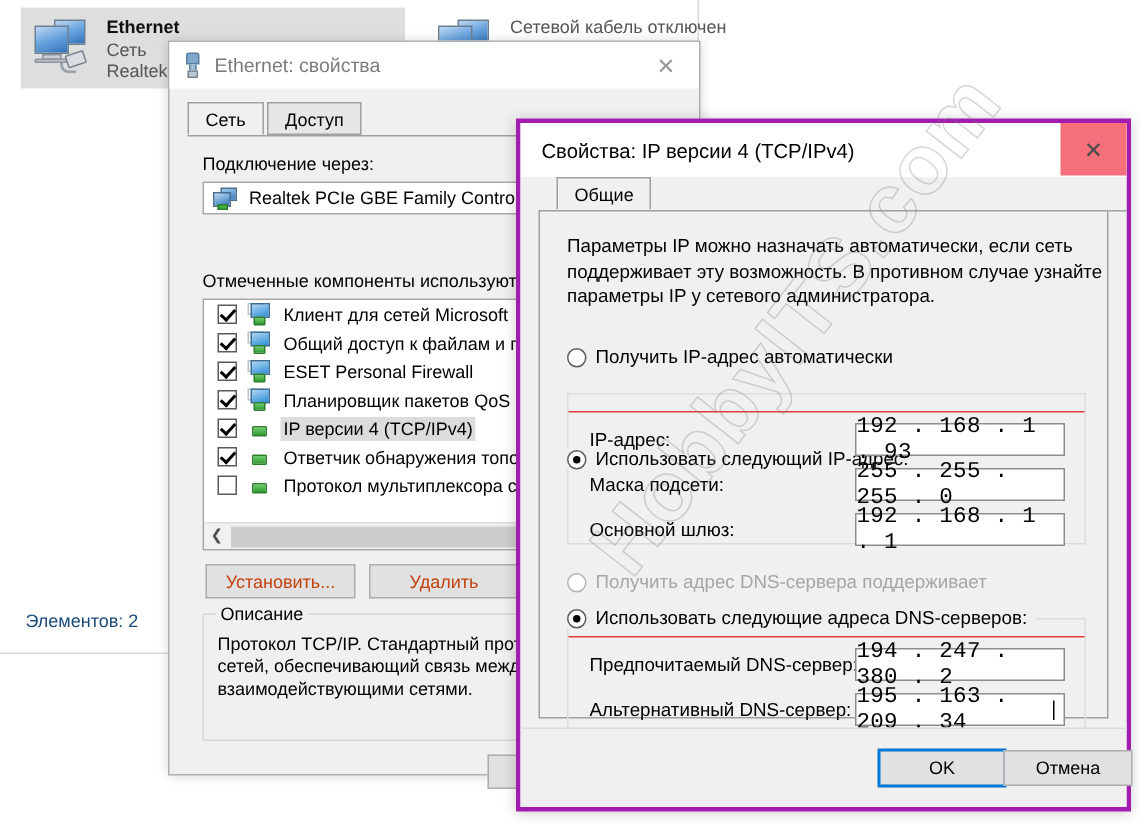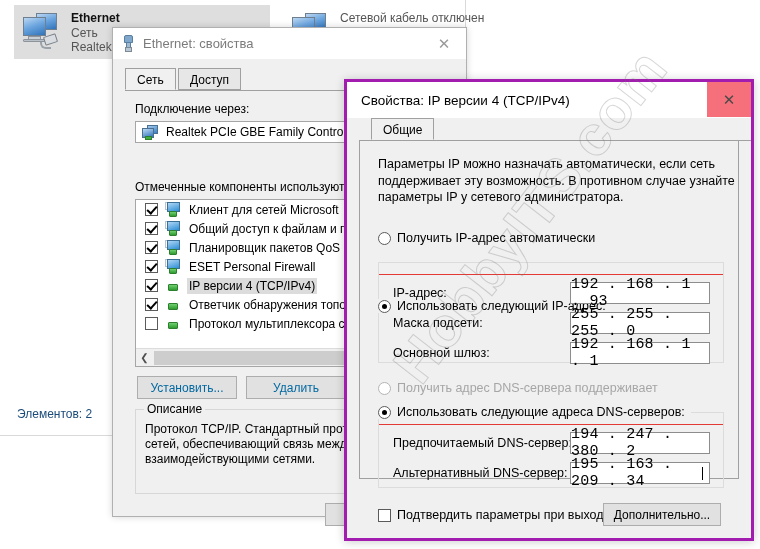--- a/index.html
+++ b/index.html
@@ -336,21 +336,21 @@
     border: 1px solid #adadad;
     background: #e1e1e1;
     font-size: 12px;
     color: #000;
     box-sizing: border-box;
     display: inline-flex;
     align-items: center;
     justify-content: center;
     padding: 0 8px;
   }
-  .btn.disabled { color: #0369a1; }
+  .btn.disabled { color: #c2410c; }
   .groupbox {
     border: 1px solid #d7d7d7;
     box-sizing: border-box;
     position: relative;
   }
   .groupbox > .gb-title {
     position: absolute;
     top: -8px; left: 8px;
     background: #f0f0f0;
     padding: 0 3px;
@@ -597,31 +597,31 @@
         <div class="comp-label">Общий доступ к файлам и принтер</div>
       </div>
 
       <div class="comp-row">
         <div class="cb checked"></div>
         <div class="comp-icon">
             <div class="ci-ghost"></div>
             <div class="ci-mon"></div>
             <div class="ci-green"></div>
           </div>
-        <div class="comp-label">Планировщик пакетов QoS</div>
+        <div class="comp-label">ESET Personal Firewall</div>
       </div>
 
       <div class="comp-row">
         <div class="cb checked"></div>
         <div class="comp-icon">
             <div class="ci-ghost"></div>
             <div class="ci-mon"></div>
             <div class="ci-green"></div>
           </div>
-        <div class="comp-label">ESET Personal Firewall</div>
+        <div class="comp-label">Планировщик пакетов QoS</div>
       </div>
 
       <div class="comp-row sel">
         <div class="cb checked"></div>
         <div class="comp-icon ci-plugonly">
             <div class="ci-green"></div>
           </div>
         <div class="comp-label">IP версии 4 (TCP/IPv4)</div>
       </div>
 
@@ -726,15 +726,19 @@
 
       <div class="radio-row" style="position:absolute; left:18px; top:367px;">
         <div class="cbx"></div>
         <span>Подтвердить параметры при выходе</span>
       </div>
 
       <div class="btn" style="position:absolute; left:243px; top:362px; width:118px;">Дополнительно...</div>
     </div>
   </div>
 
+  <div id="ipv4-footer">
+    <div class="btn btn-ok" style="position:absolute; left:238px; top:13px; width:76px; height:26px;">OK</div>
+    <div class="btn" style="position:absolute; left:322px; top:14px; width:76px; height:24px;">Отмена</div>
+  </div>
 </div>
 
 <div id="watermark">HobbyITS.com</div>
 
 </body></html>

